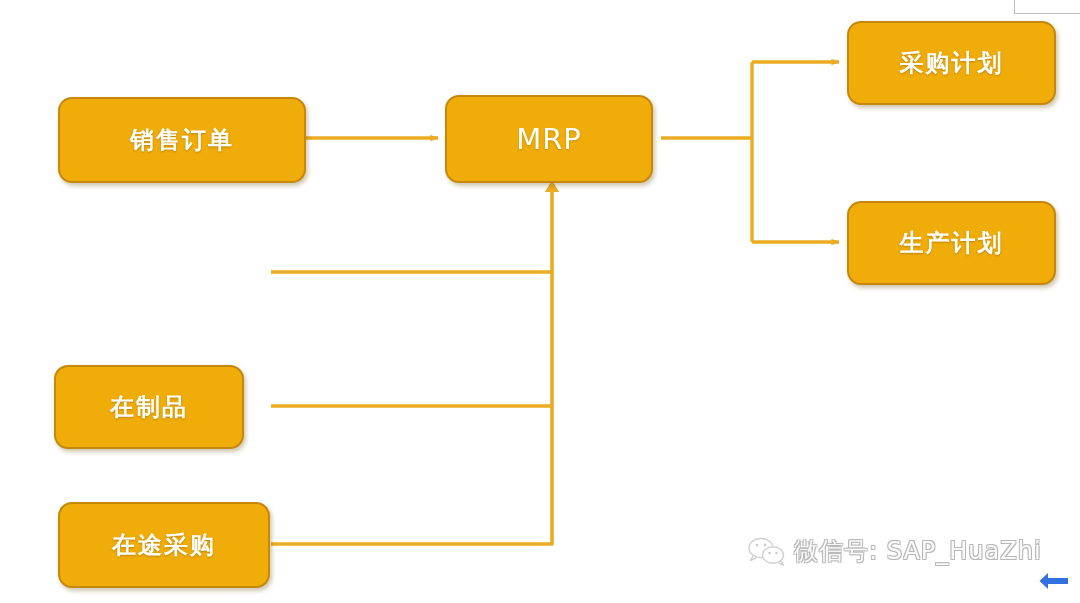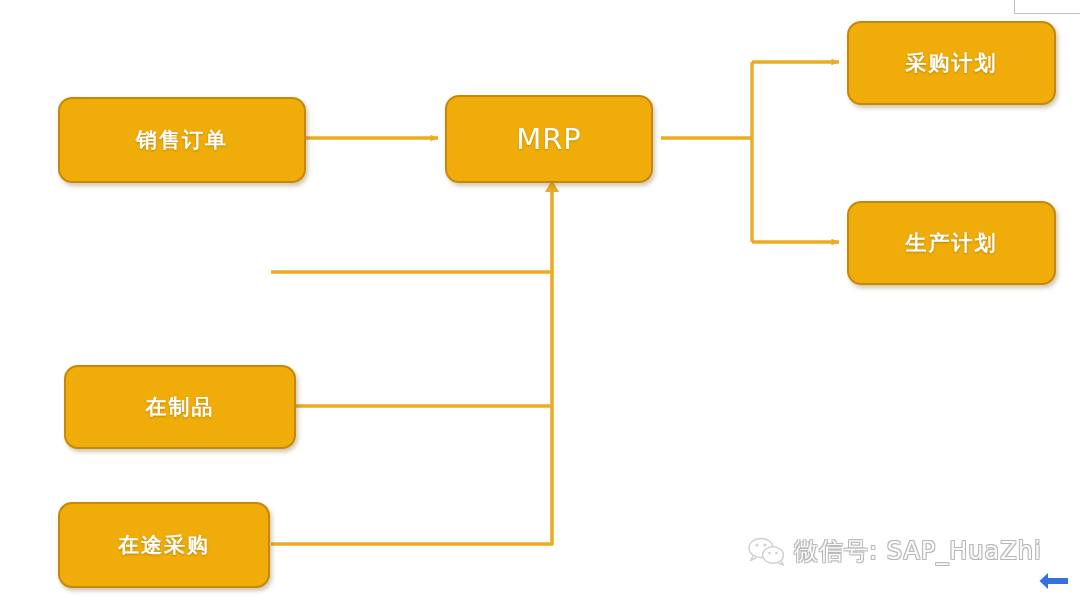--- a/index.html
+++ b/index.html
@@ -35,21 +35,21 @@
     background: #F0AC08;
     border: 2px solid #C6880B;
     box-shadow: 2px 3px 4px rgba(120, 95, 30, 0.35);
     display: flex;
     align-items: center;
     justify-content: center;
     z-index: 3;
   }
   .node .label {
     color: #FFFFFF;
-    font-size: 21px;
+    font-size: 24px;
     font-weight: 700;
     letter-spacing: 2px;
     line-height: 1;
     text-shadow: 0 1px 2px rgba(140, 100, 10, 0.55);
     white-space: nowrap;
   }
   .node.latin .label {
     font-weight: 400;
     letter-spacing: 1px;
     font-size: 29px;
@@ -127,21 +127,21 @@
     <path d="M 752 62 L 752 242" stroke="#EBAB22" stroke-width="3.4" fill="none"></path>
     <path d="M 752 62 L 839 62" stroke="#EBAB22" stroke-width="3.4" fill="none" marker-end="url(#arw)"></path>
     <path d="M 752 242 L 839 242" stroke="#EBAB22" stroke-width="3.4" fill="none" marker-end="url(#arw)"></path>
   </svg>
 
   <div class="node" id="node-sales-order" style="left:58px; top:97px; width:248px; height:86px;">
     <span class="label">销售订单</span>
   </div>
 
 
-  <div class="node" id="node-wip" style="left:64px; top:365px; width:232px; height:84px;">
+  <div class="node" id="node-wip" style="left:54px; top:365px; width:190px; height:84px;">
     <span class="label">在制品</span>
   </div>
 
   <div class="node" id="node-in-transit" style="left:58px; top:502px; width:212px; height:86px;">
     <span class="label">在途采购</span>
   </div>
 
   <div class="node latin" id="node-mrp" style="left:445px; top:95px; width:208px; height:88px;">
     <span class="label">MRP</span>
   </div>

